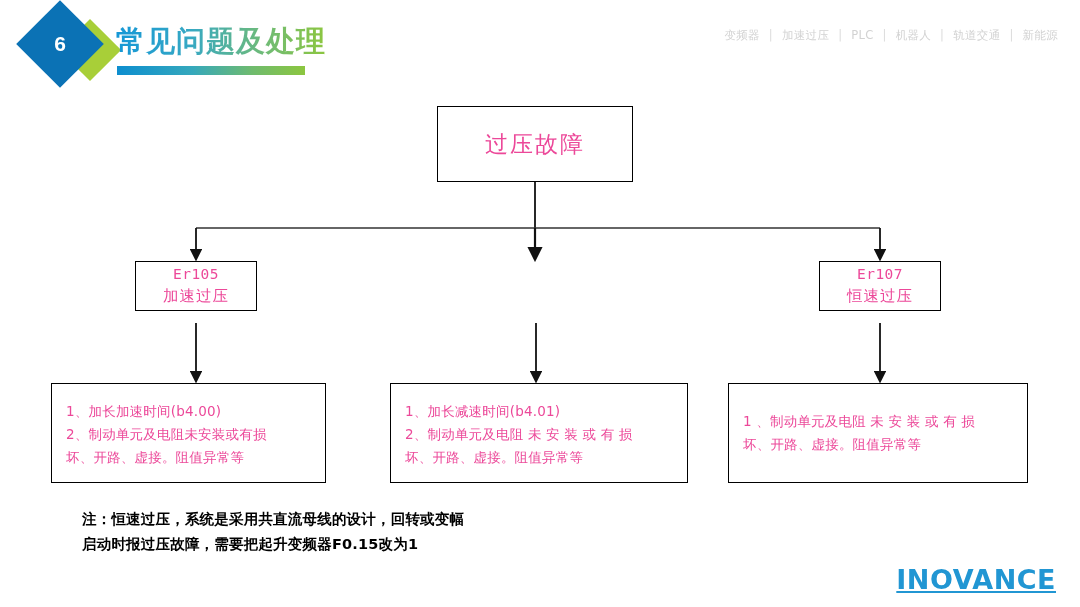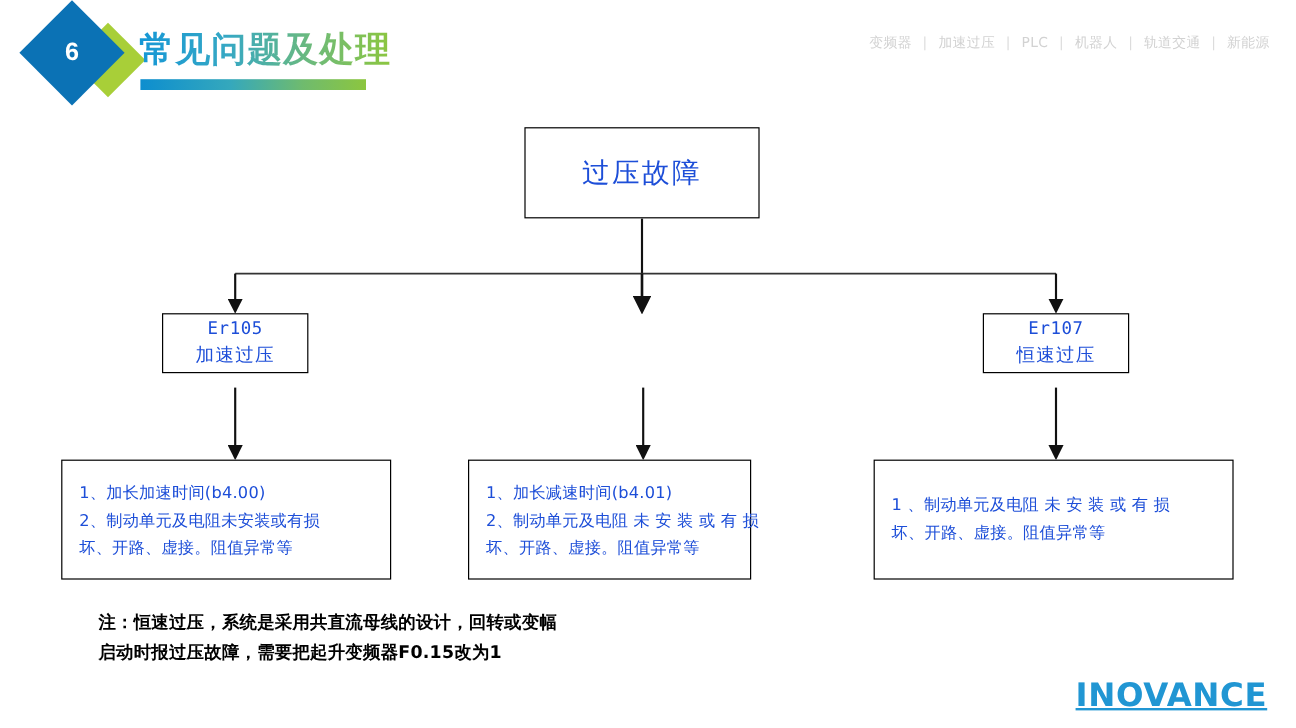--- a/index.html
+++ b/index.html
@@ -107,21 +107,21 @@
     height: 607px;
     pointer-events: none;
   }
 
   .node {
     position: absolute;
     border: 1.6px solid #000000;
     background: #ffffff;
     box-sizing: border-box;
     font-family: "DejaVu Sans", "Liberation Sans", sans-serif;
-    color: #1d4ed8;
+    color: #ec4899;
   }
 
   
   #node-top {
     left: 437px;
     top: 106px;
     width: 196px;
     height: 76px;
     display: flex;
     align-items: center;
@@ -151,21 +151,21 @@
   
   .node-bottom {
     top: 383px;
     height: 100px;
     padding: 16px 12px 0 14px;
     font-size: 13.5px;
     line-height: 1.7;
     letter-spacing: 0.2px;
   }
   #node-bot-1 { left: 51px;  width: 275px; }
-  #node-bot-2 { left: 390px; width: 236px; }
+  #node-bot-2 { left: 390px; width: 298px; }
   #node-bot-3 { left: 728px; width: 300px; padding-top: 26px; }
   .node-bottom .ln { white-space: nowrap; }
 
   
   #footnote {
     position: absolute;
     left: 82px;
     top: 507px;
     font-size: 14.5px;
     line-height: 1.75;

